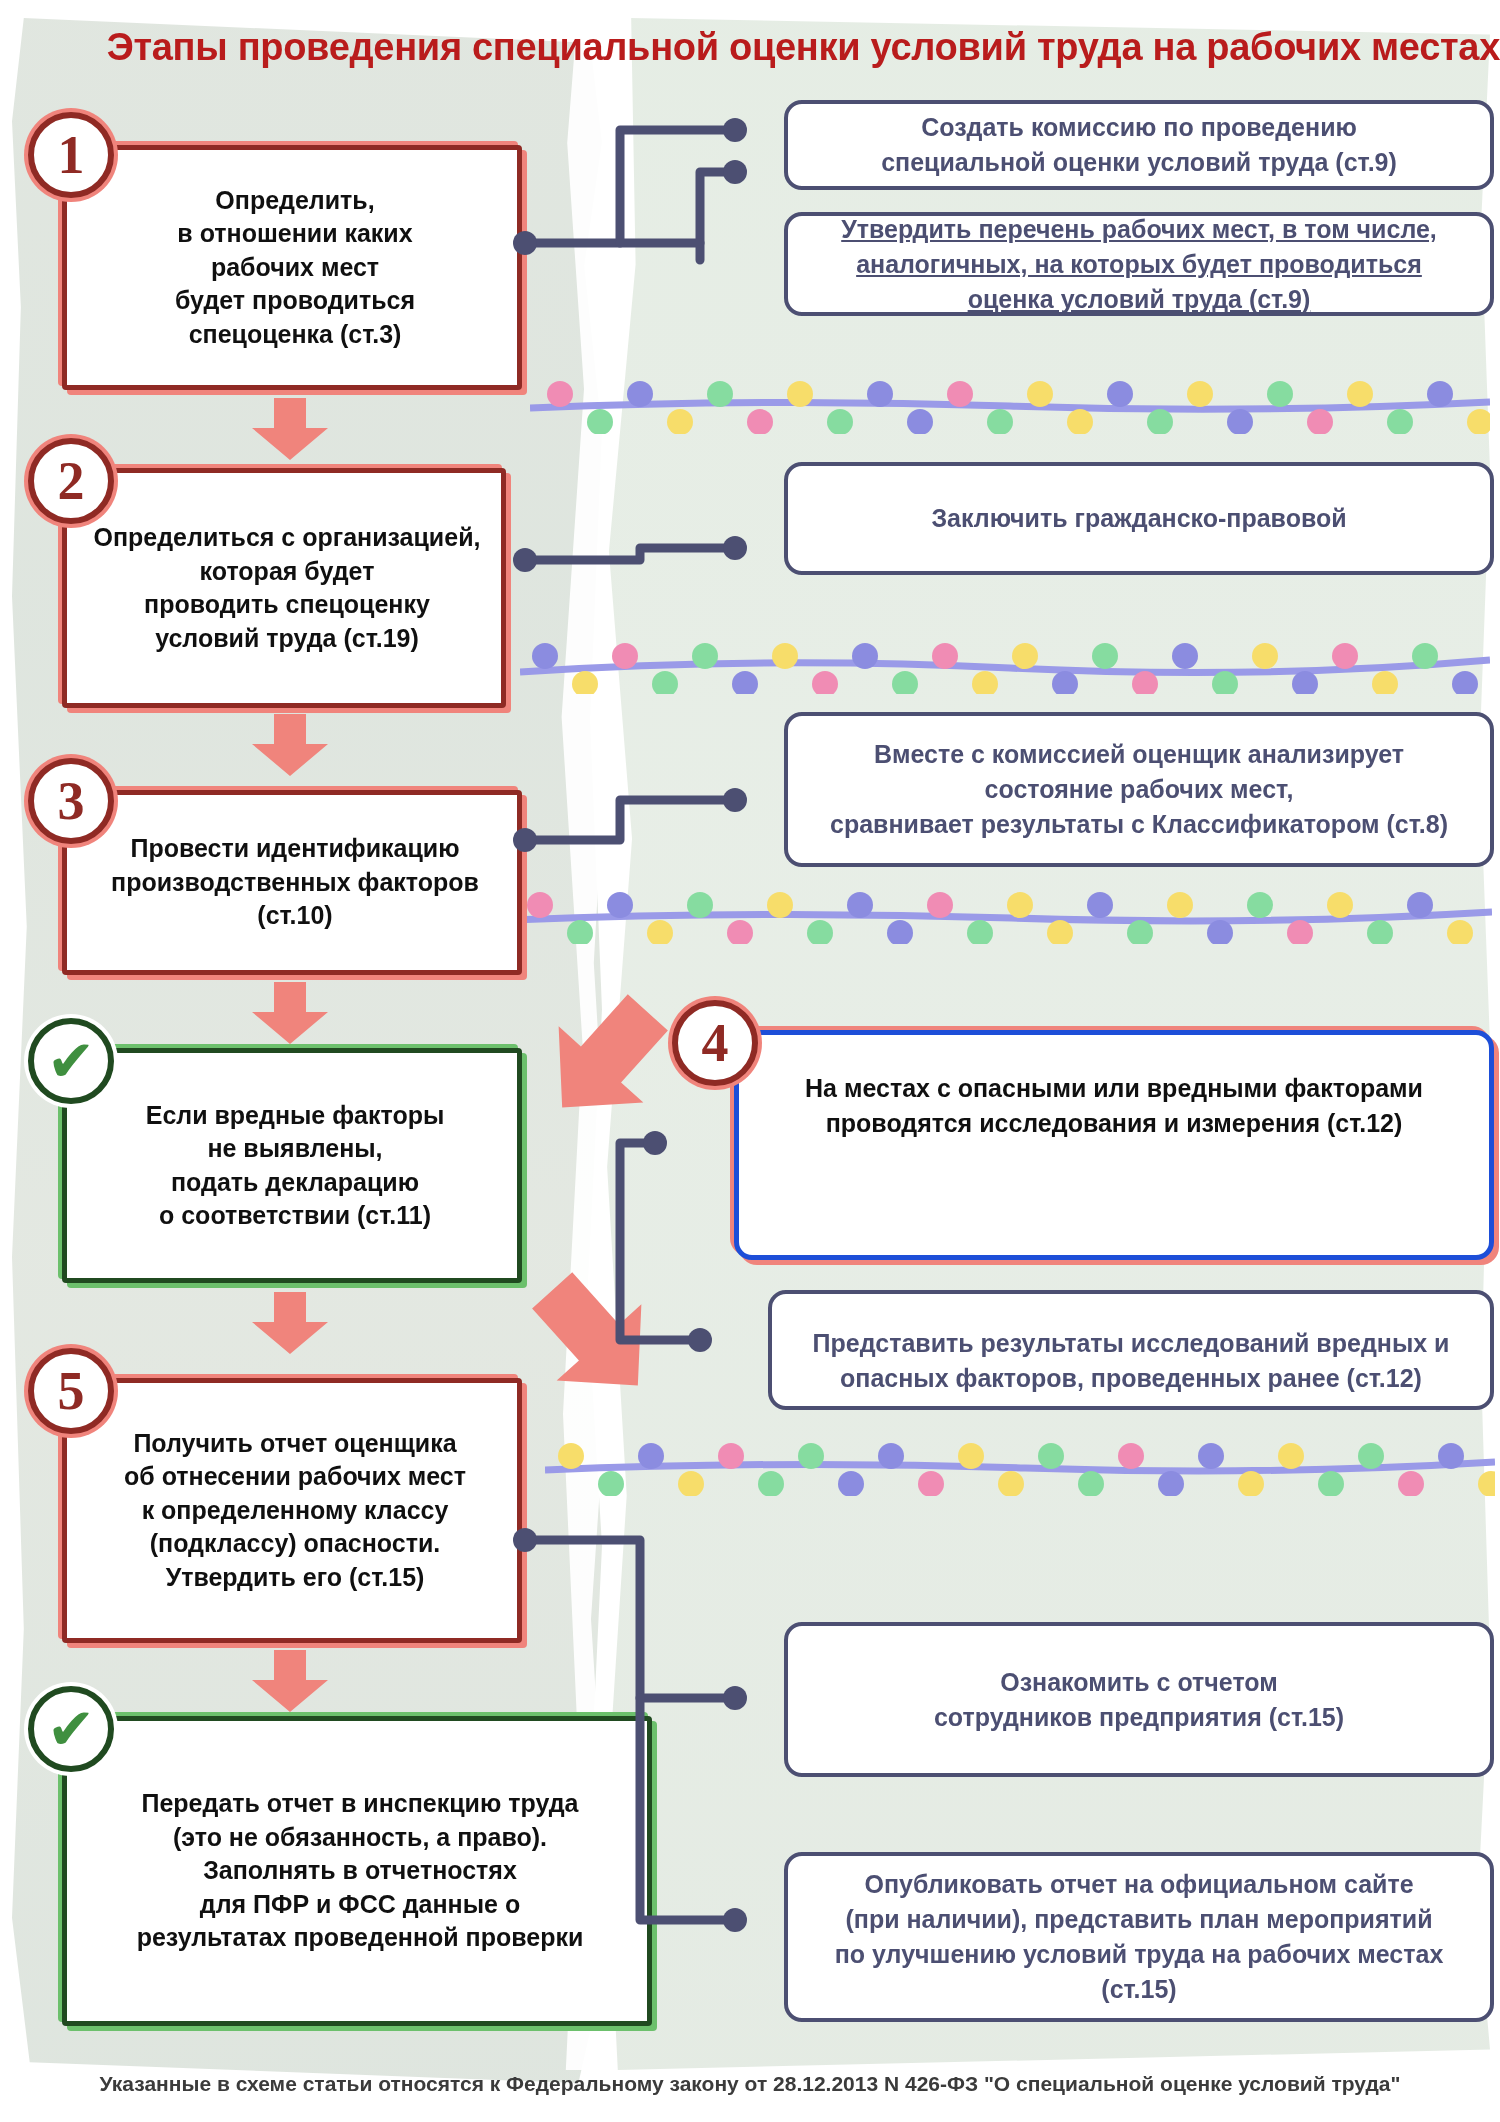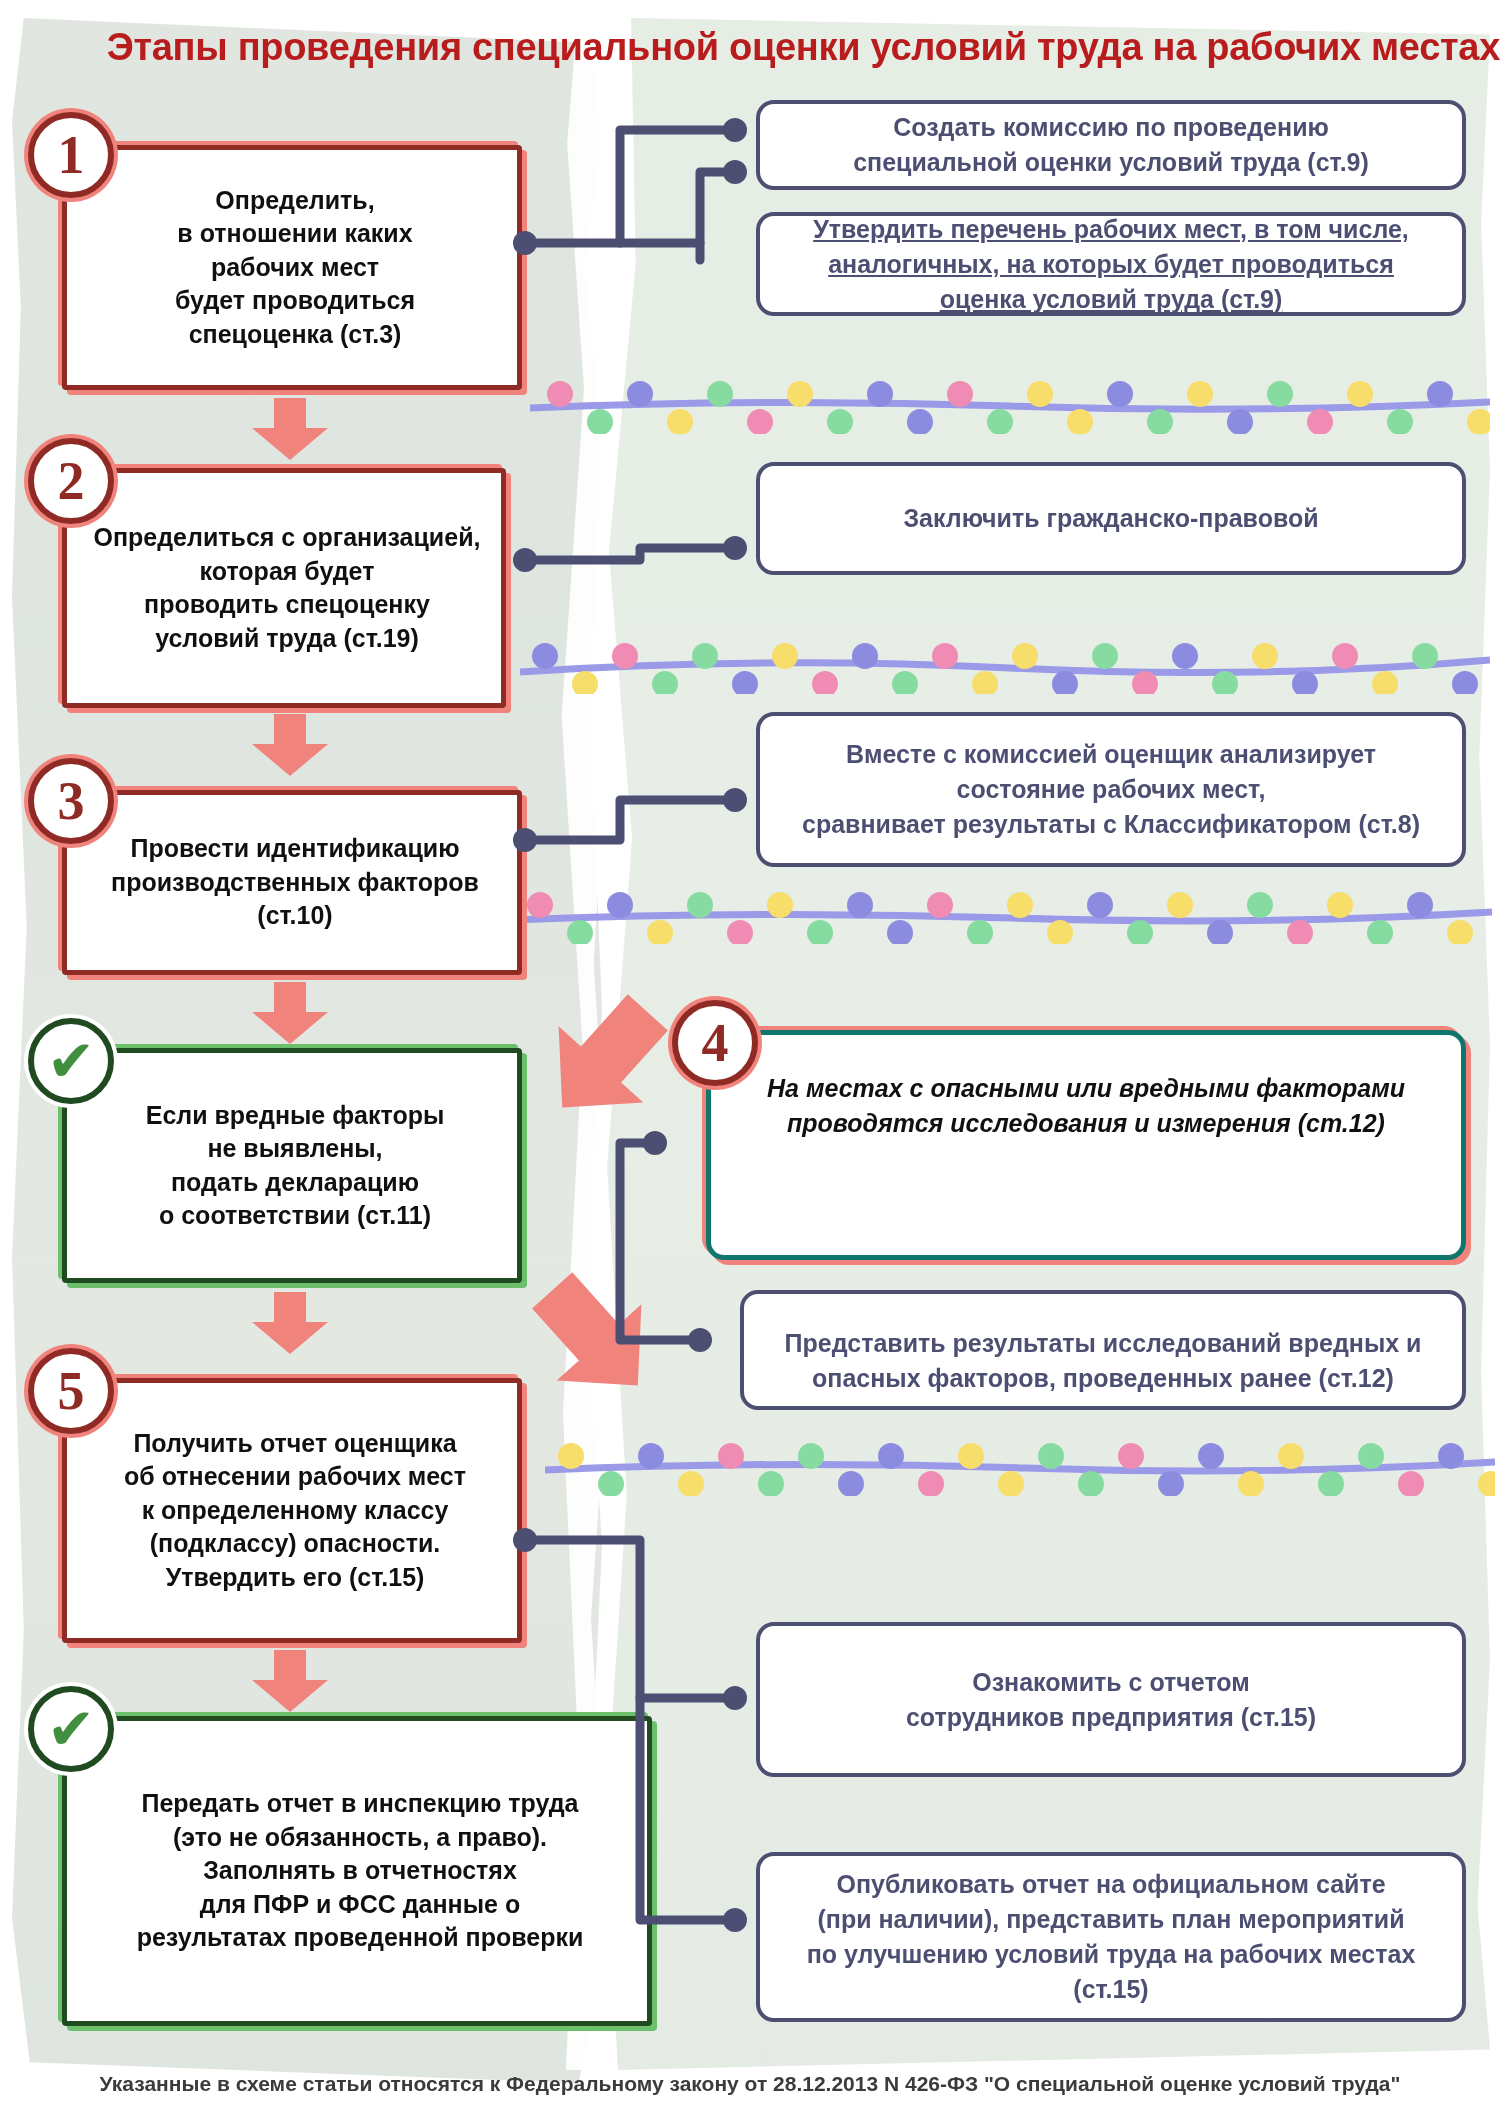--- a/index.html
+++ b/index.html
@@ -99,28 +99,28 @@
     background: #ffffff;
     border: 4px solid #4c4f72;
     border-radius: 18px;
     display: flex; align-items: center; justify-content: center;
     text-align: center;
     color: #4c4f72;
     font-weight: bold;
     font-size: 25px;
     line-height: 1.4;
     padding: 10px 22px;
+    margin-left: 28px;
   }
   .rbox.accent {
-    border: 5px solid #0f766e;
+    border: 5px solid #1d4ed8;
     color: #101010;
     box-shadow: 5px 5px 0 0 #f0847c, -4px -4px 0 0 #f0847c;
     align-items: flex-start;
     padding-top: 36px;
-    font-style: italic;
   }
 
   
   .darrow { position: absolute; width: 84px; height: 62px; }
   .darrow svg { width: 100%; height: 100%; display: block; }
 
   
   .diagarrow { position: absolute; }
   .diagarrow svg { width: 100%; height: 100%; display: block; }
 

